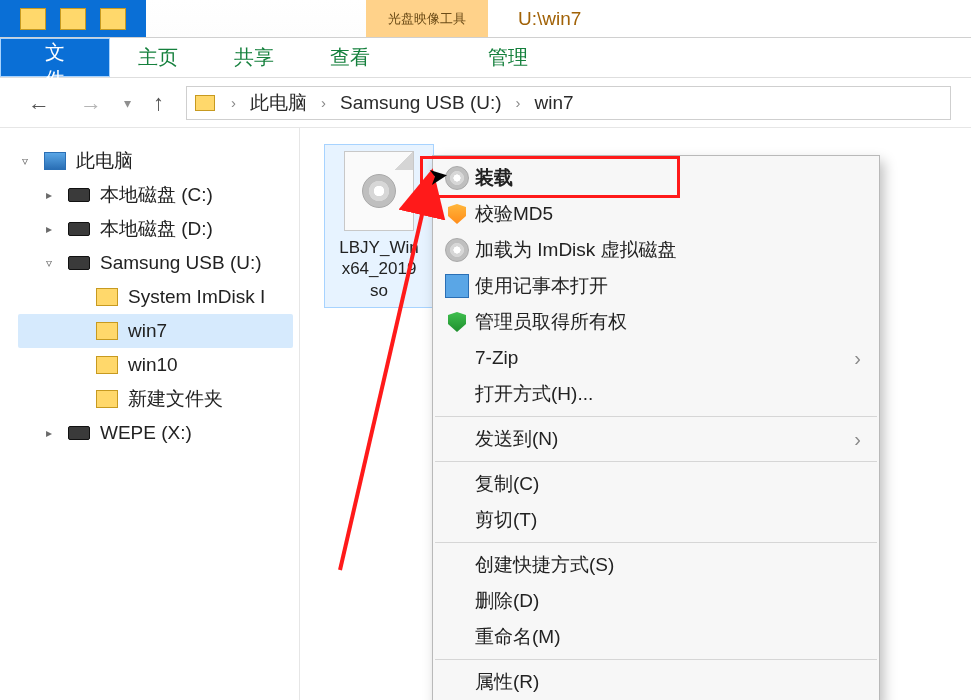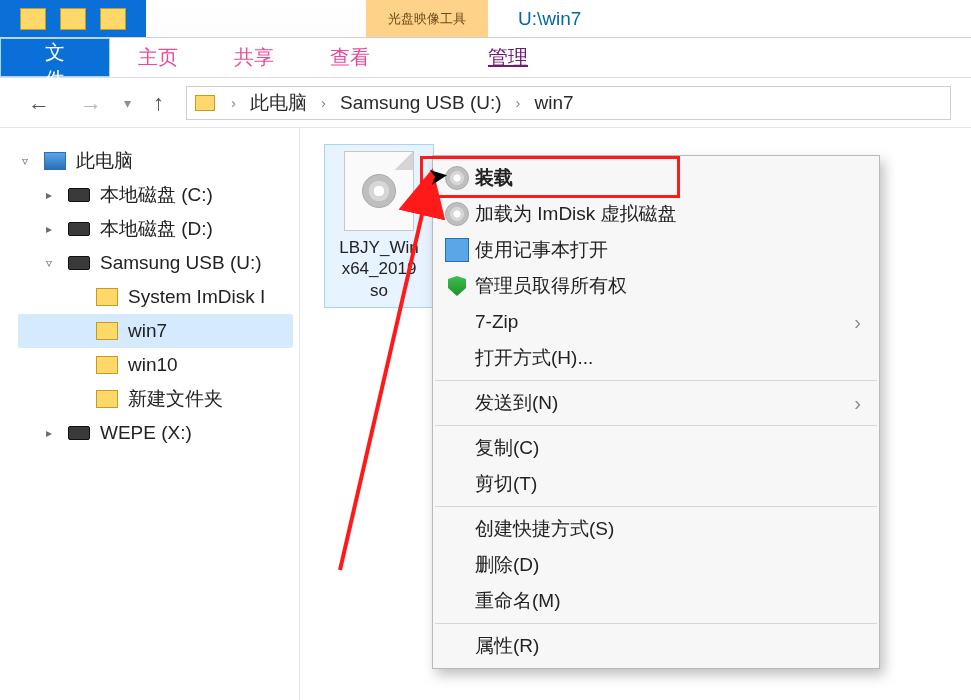--- a/index.html
+++ b/index.html
@@ -18,34 +18,34 @@
     background: #0a6fd6; padding: 0 20px;
   }
   .taskicon { width: 26px; height: 22px; background:#ffd86b; border:1px solid #c79a20; }
   .titlebar .context-tab {
     background:#ffd28a; color:#6b4b17;
     display:flex; align-items:center; justify-content:center;
     padding:0 22px; font-size:13px; margin-left:220px;
   }
   .titlebar .title {
     flex:1; display:flex; align-items:center; padding-left:30px;
-    font-size:19px; color:#0369a1; background:#fff;
+    font-size:19px; color:#a16207; background:#fff;
   }
 
   
   .ribbon {
     height: 40px; background:#fff;
     display:flex; align-items:stretch; border-bottom:1px solid #dedede;
   }
   .ribbon .tab {
     padding:0 28px; display:flex; align-items:center;
-    font-size:20px; color:#ec4899; cursor:pointer;
+    font-size:20px; color:#15803d; cursor:pointer;
   }
   .ribbon .tab.file { background:#0a6fd6; color:#fff; padding:0 46px; }
-  .ribbon .tab.manage { color:#701a75; margin-left:62px;text-decoration:underline; }
+  .ribbon .tab.manage { color:#15803d; margin-left:62px; }
 
   
   .navbar {
     height:50px; background:#fff; border-bottom:1px solid #e6e6e6;
     display:flex; align-items:center; padding:0 20px; gap:14px;
   }
   .nav-btn { font-size:22px; color:#555; padding:4px 8px; cursor:pointer; }
   .nav-btn.disabled { color:#b5b5b5; }
   .nav-sep { color:#8f8f8f; font-size:14px; }
   .breadcrumb {
@@ -236,20 +236,24 @@
     </div>
   </div>
 </div>
 
 <div class="ctx">
   <div class="item">
     <span class="mi disc-s"></span>
     <span class="txt" style="font-weight:600">装载</span>
   </div>
   <div class="item">
+    <span class="mi shield"></span>
+    <span class="txt">校验MD5</span>
+  </div>
+  <div class="item">
     <span class="mi disc-s"></span>
     <span class="txt">加载为 ImDisk 虚拟磁盘</span>
   </div>
   <div class="item">
     <span class="mi note"></span>
     <span class="txt">使用记事本打开</span>
   </div>
   <div class="item">
     <span class="mi shield green"></span>
     <span class="txt">管理员取得所有权</span>

